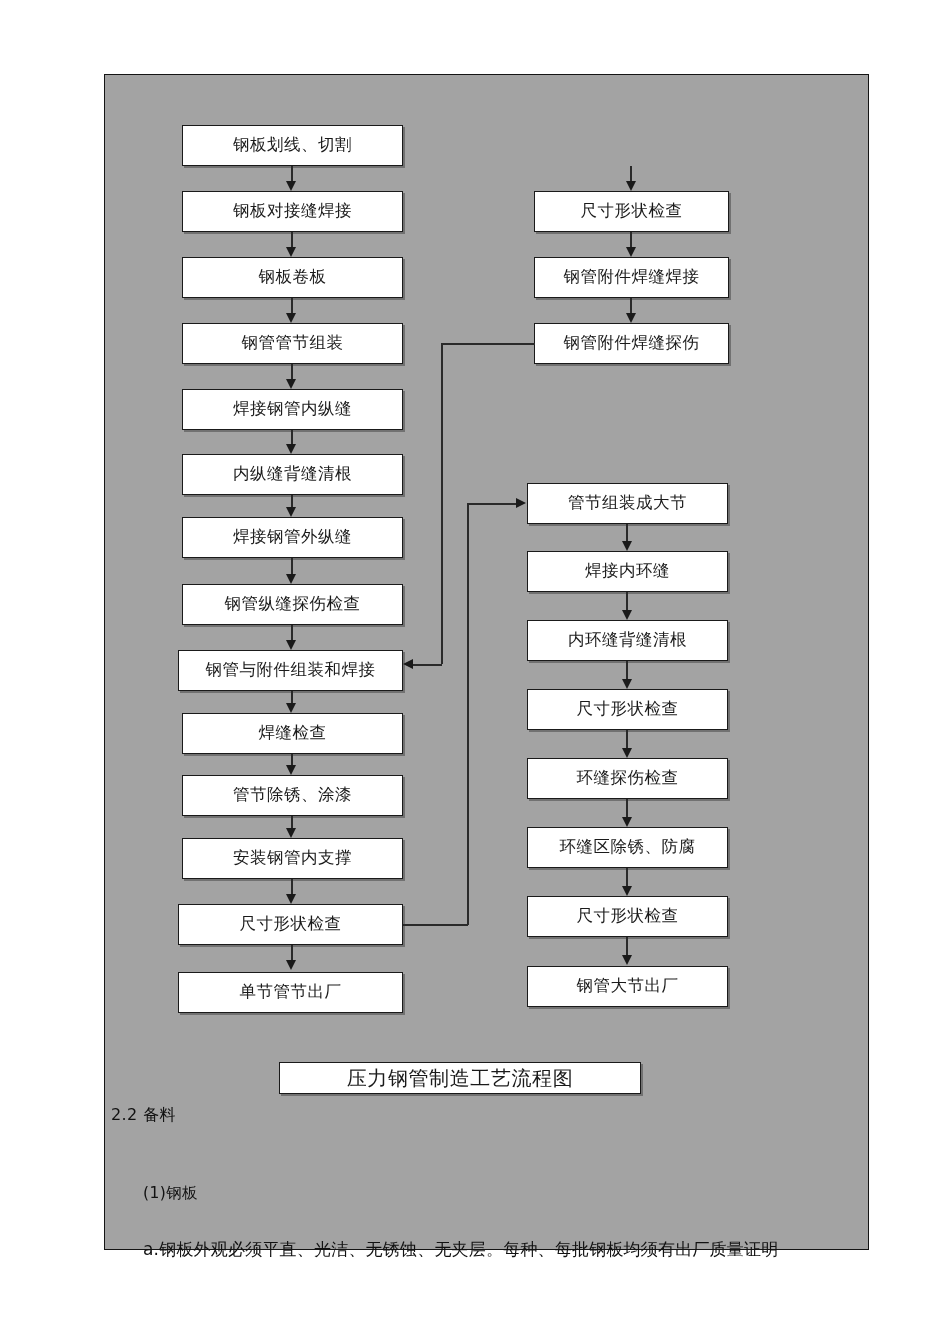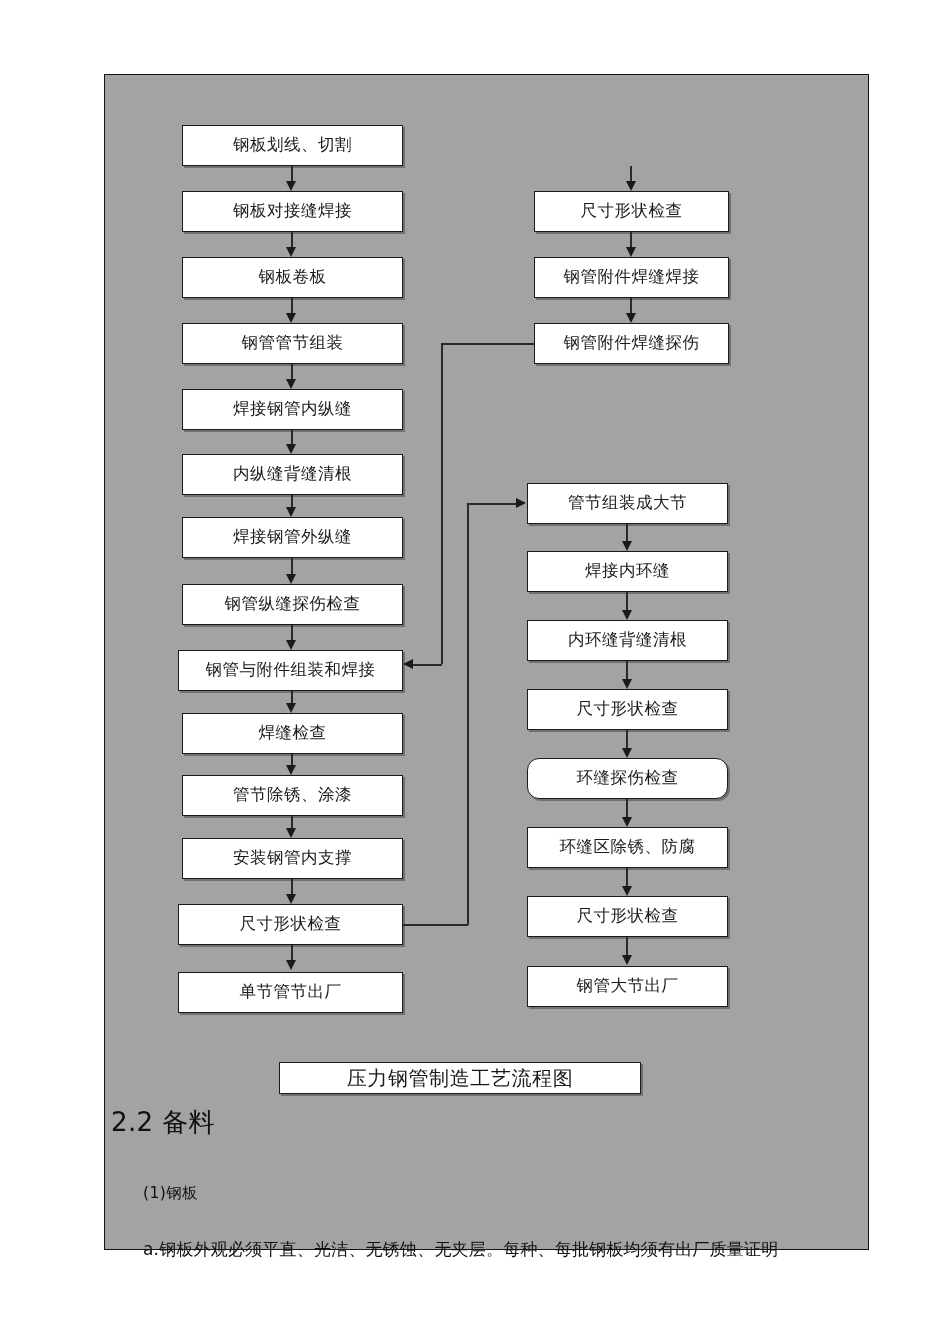--- a/index.html
+++ b/index.html
@@ -98,21 +98,21 @@
     border-left: 10px solid #1a1a1a;
   }
   .body-text {
     position: absolute;
     color: #111111;
     white-space: nowrap;
   }
   #heading-22 {
     left: 6px;
     top: 1030px;
-    font-size: 26px;
+    font-size: 16px;
     letter-spacing: 0.4px;
   }
   #item-1 {
     left: 38px;
     top: 1108px;
     font-size: 15.5px;
     letter-spacing: 0.4px;
   }
   #para-a {
     left: 38px;
@@ -219,21 +219,21 @@
       </div>
     <div class="node shadowed" style="left:422px; top:476px; width:201px; height:41px;">
         <span>焊接内环缝</span>
       </div>
     <div class="node shadowed" style="left:422px; top:545px; width:201px; height:41px;">
         <span>内环缝背缝清根</span>
       </div>
     <div class="node shadowed" style="left:422px; top:614px; width:201px; height:41px;">
         <span>尺寸形状检查</span>
       </div>
-    <div class="node shadowed" style="left:422px; top:683px; width:201px; height:41px;border-radius:12px;">
+    <div class="node shadowed" style="left:422px; top:683px; width:201px; height:41px;">
         <span>环缝探伤检查</span>
       </div>
     <div class="node shadowed" style="left:422px; top:752px; width:201px; height:41px;">
         <span>环缝区除锈、防腐</span>
       </div>
     <div class="node shadowed" style="left:422px; top:821px; width:201px; height:41px;">
         <span>尺寸形状检查</span>
       </div>
     <div class="node shadowed" style="left:422px; top:891px; width:201px; height:41px;">
         <span>钢管大节出厂</span>

